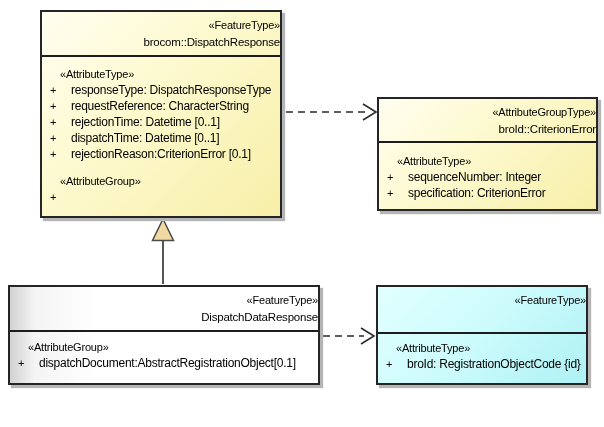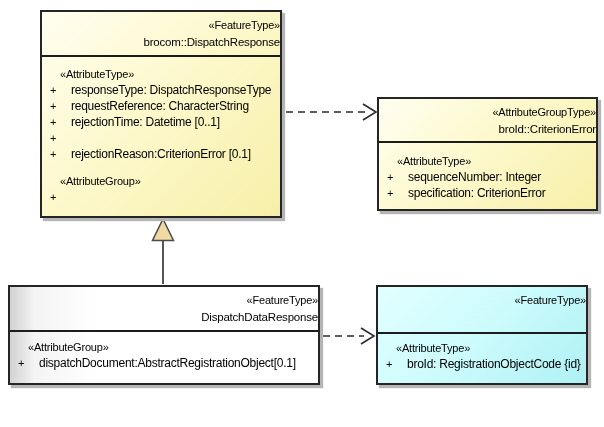--- a/index.html
+++ b/index.html
@@ -75,20 +75,21 @@
       <div class="attr-row">
         <span class="vis">+</span>
         <span class="atxt">requestReference: CharacterString</span>
       </div>
       <div class="attr-row">
         <span class="vis">+</span>
         <span class="atxt">rejectionTime: Datetime [0..1]</span>
       </div>
       <div class="attr-row">
         <span class="vis">+</span>
+        <span class="atxt">dispatchTime: Datetime [0..1]</span>
       </div>
       <div class="attr-row">
         <span class="vis">+</span>
         <span class="atxt">rejectionReason:CriterionError [0.1]</span>
       </div>
       <div class="sec-label gap">«AttributeGroup»</div>
       <div class="attr-row">
         <span class="vis">+</span>
       </div>
     </div>

